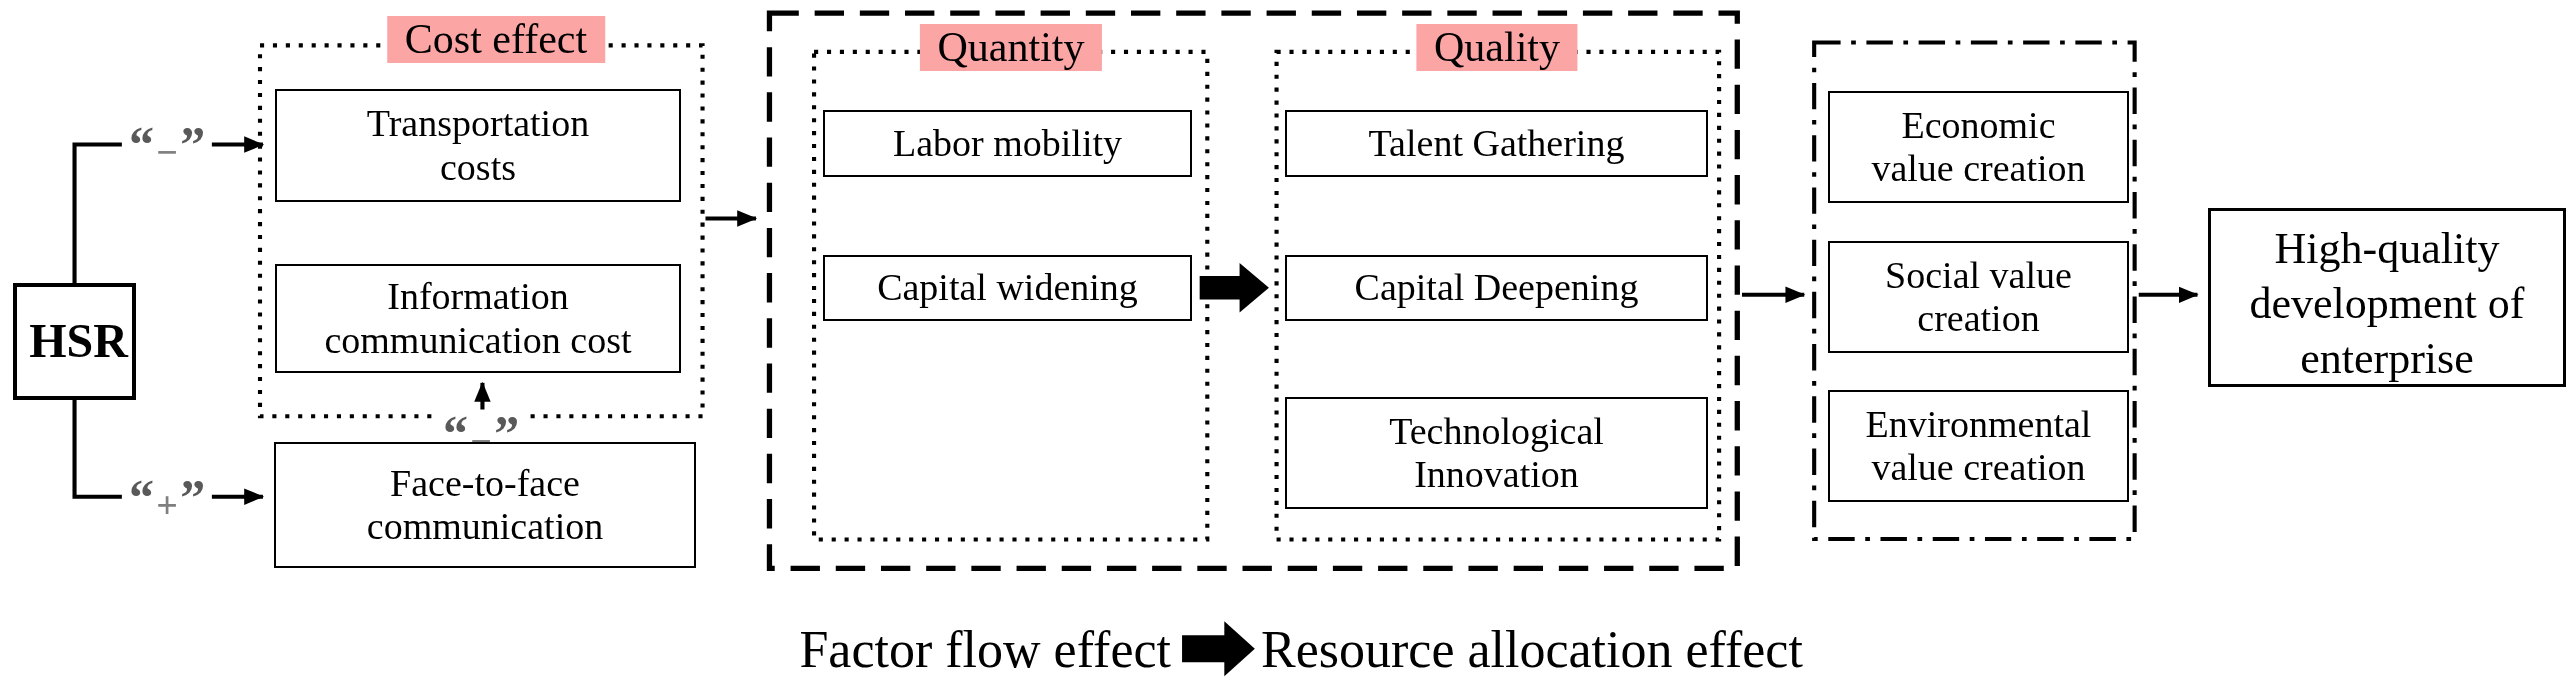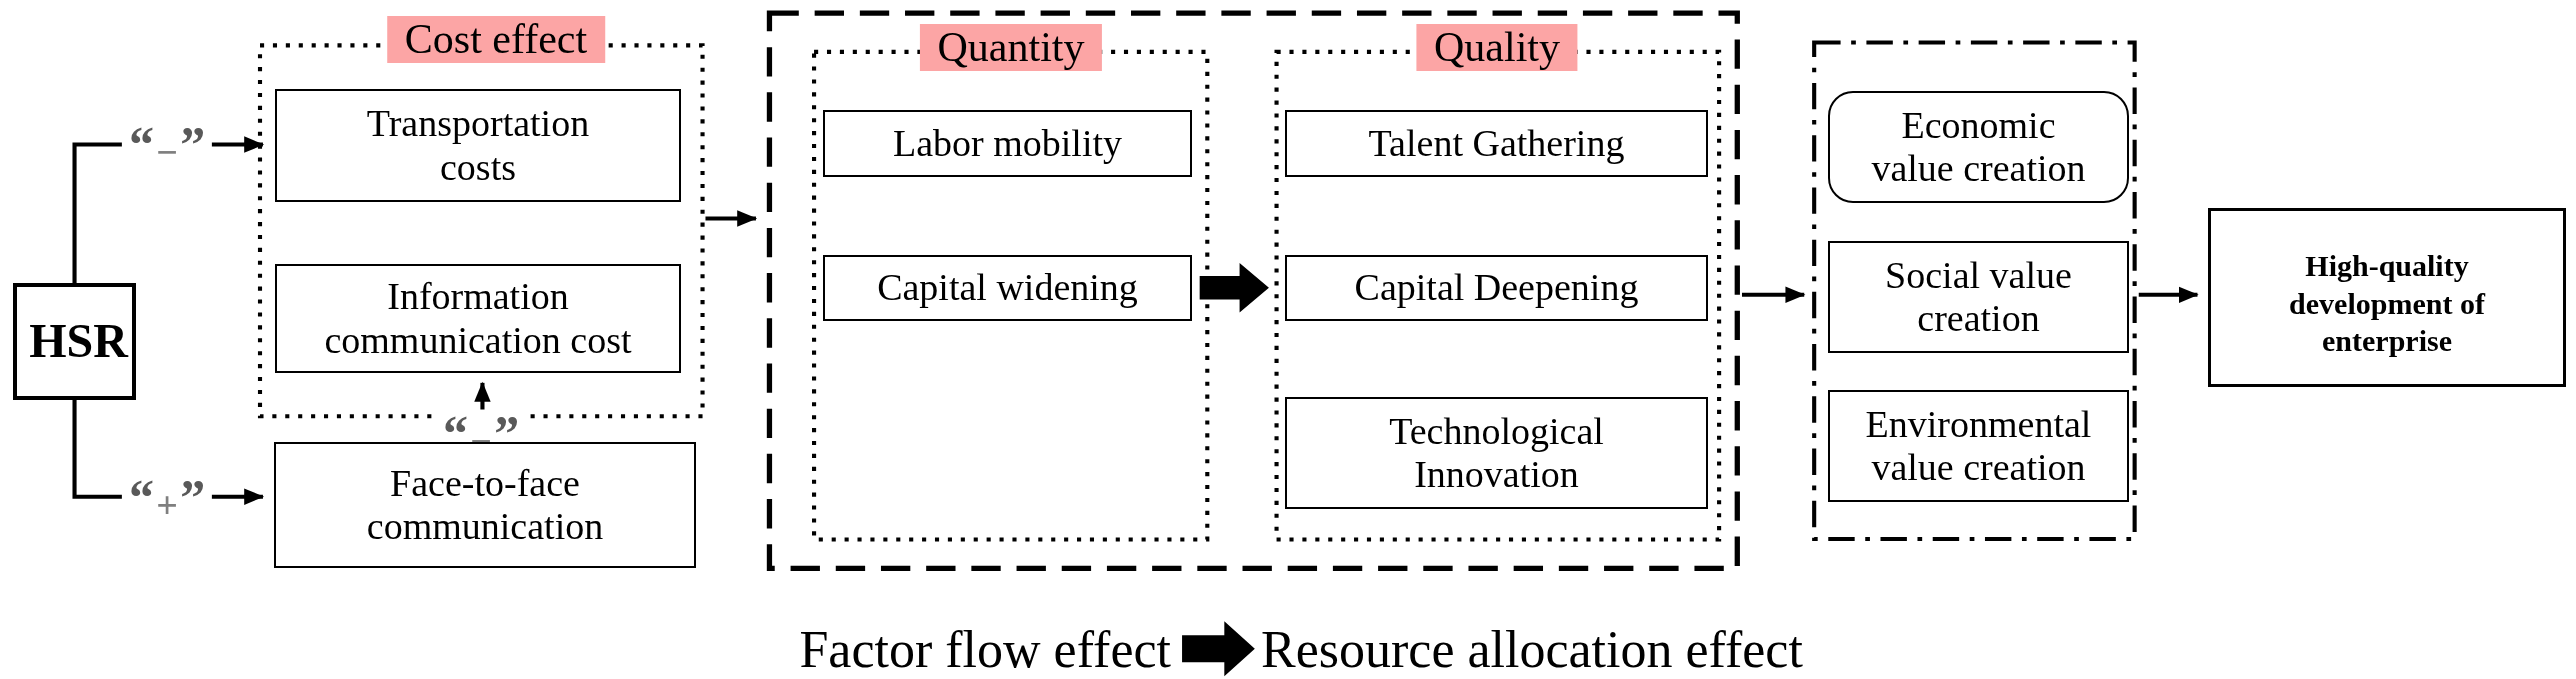--- a/index.html
+++ b/index.html
@@ -16,21 +16,21 @@
     position:absolute;
     display:flex;align-items:center;justify-content:center;
     text-align:center;
     background:#ffffff;
     border:2.9px solid #000;
     box-sizing:border-box;
   }
   .node-text{white-space:pre-line;line-height:1.14;font-size:38px;}
   .hsr{border-width:4.1px;font-weight:bold;font-size:48px;}
   .outcome{border-width:3.5px;}
-  .outcome .node-text{font-weight:bold;font-size:30px;line-height:1.25;margin-top:12px;}
+  .outcome .node-text{font-weight:normal;font-size:44px;line-height:1.25;margin-top:12px;}
   .group-title{
     position:absolute;
     transform:translateX(-50%);
     background:#fca5a5;
     font-size:42px;line-height:47px;
     padding:0 17.6px;
     white-space:nowrap;
   }
   .sign-label{
     position:absolute;
@@ -126,21 +126,21 @@
     <span class="node-text">Talent Gathering</span>
   </div>
   <div class="node" style="left:1285px;top:255px;width:423px;height:66px;">
     <span class="node-text">Capital Deepening</span>
   </div>
   <div class="node" style="left:1285px;top:397px;width:423px;height:112px;">
     <span class="node-text">Technological
 Innovation</span>
   </div>
 
-  <div class="node" style="left:1828px;top:91px;width:301px;height:112px;border-radius:25px;">
+  <div class="node" style="left:1828px;top:91px;width:301px;height:112px;">
     <span class="node-text">Economic
 value creation</span>
   </div>
   <div class="node" style="left:1828px;top:241px;width:301px;height:112px;">
     <span class="node-text">Social value
 creation</span>
   </div>
   <div class="node" style="left:1828px;top:390px;width:301px;height:112px;">
     <span class="node-text">Environmental
 value creation</span>

